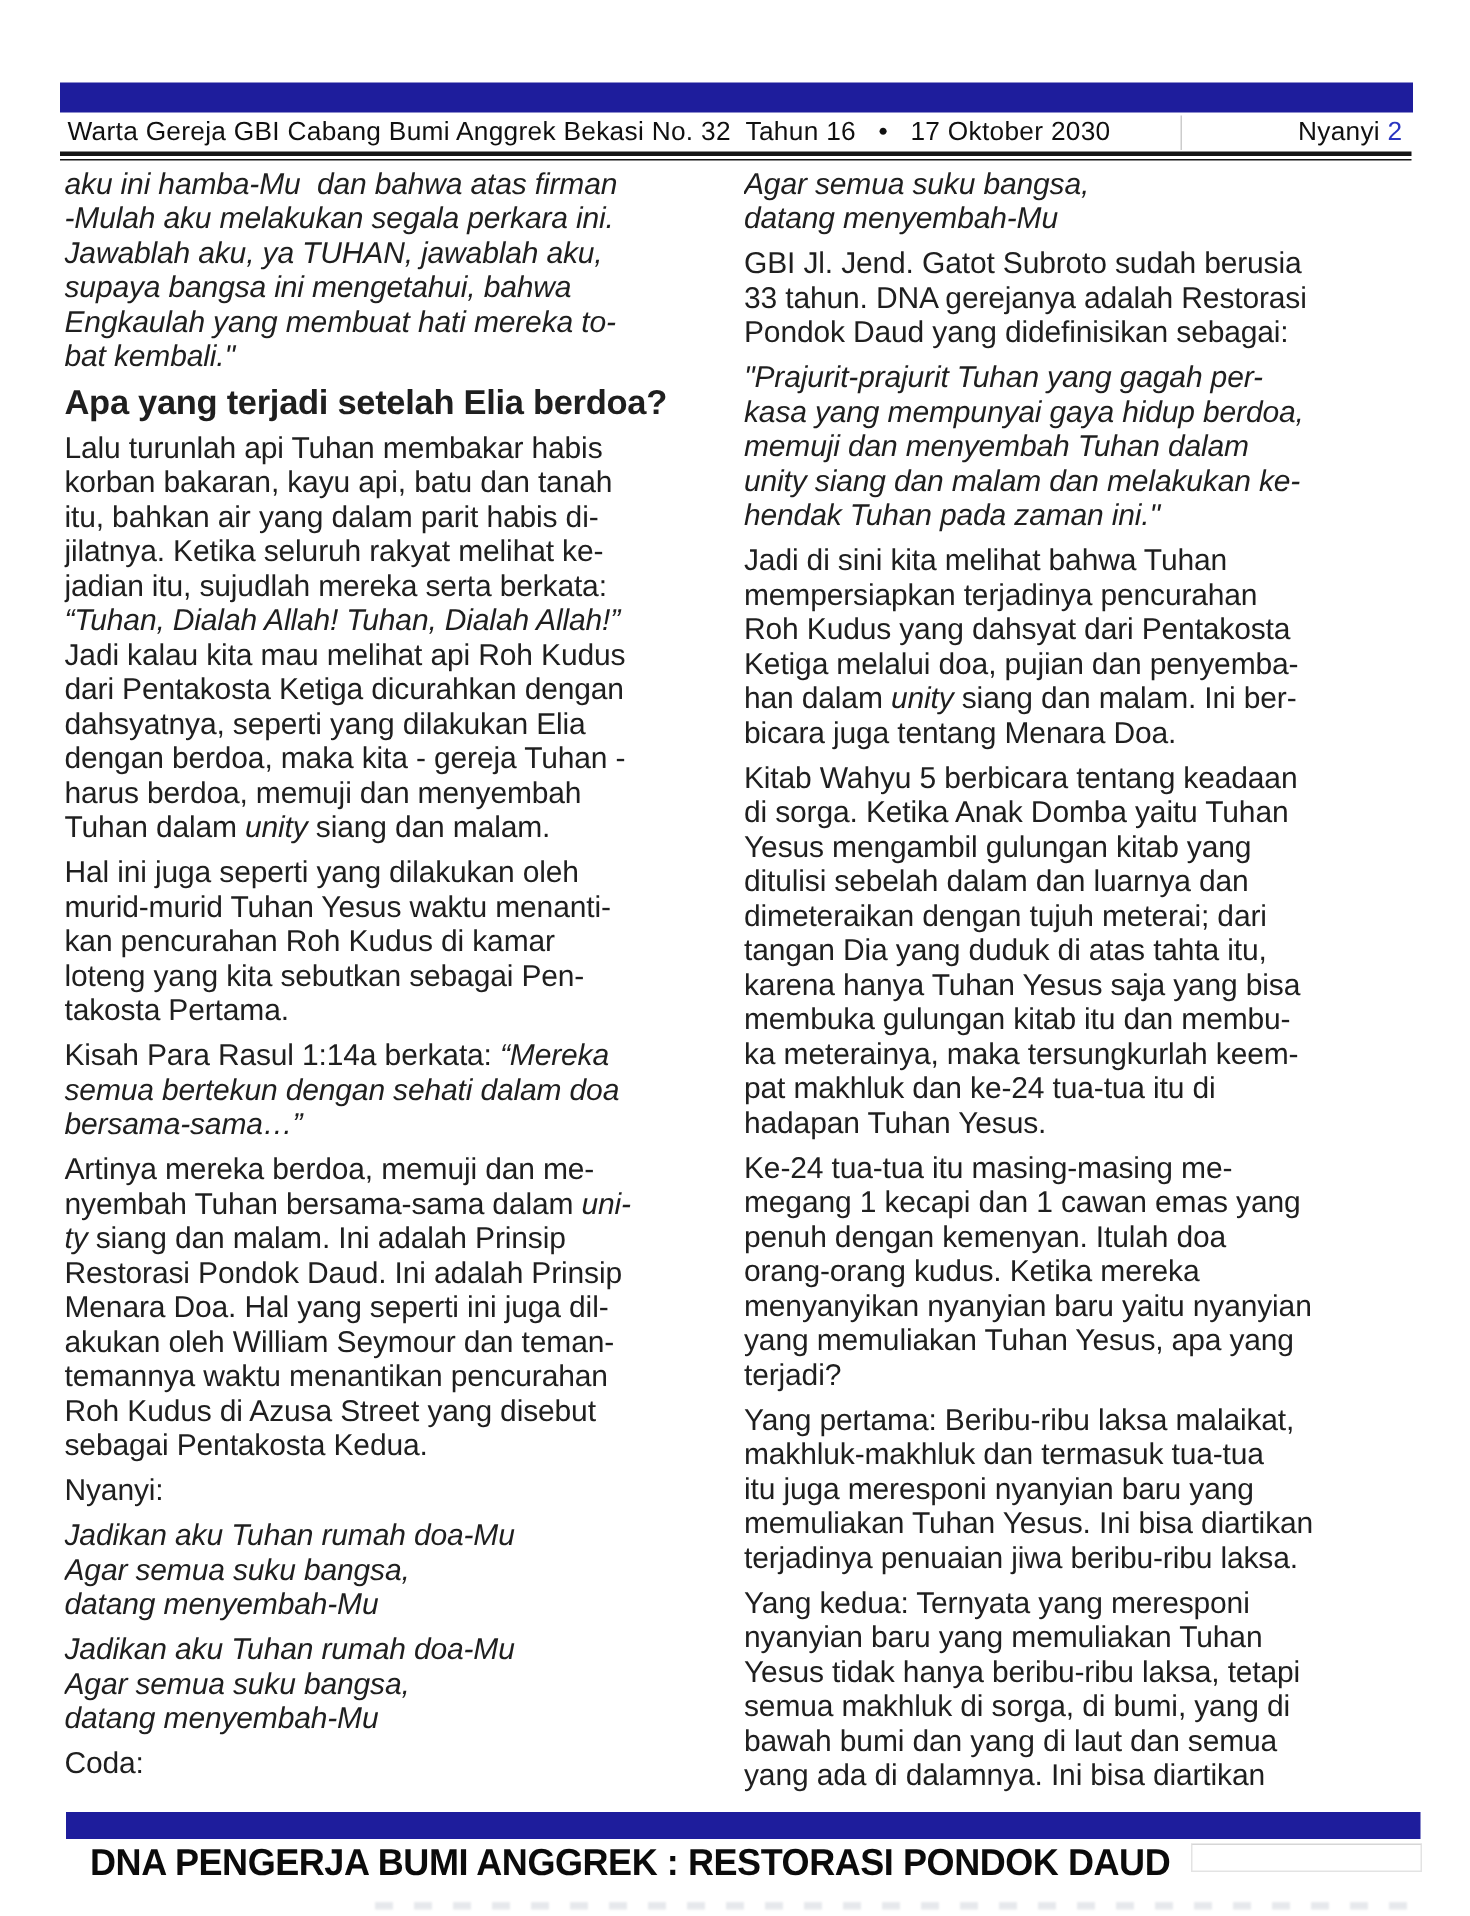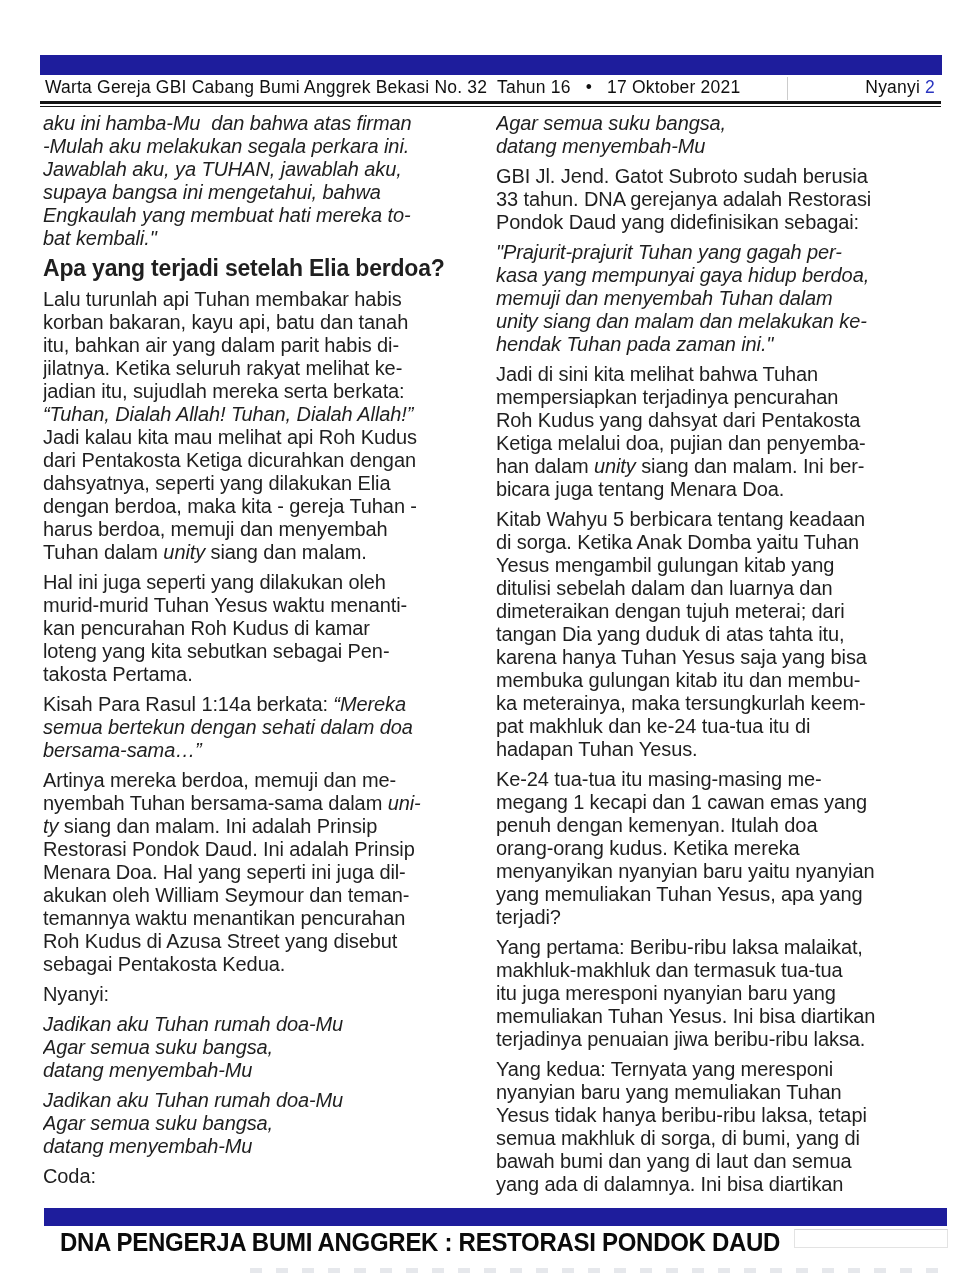--- a/index.html
+++ b/index.html
@@ -39,21 +39,21 @@
 <body>
 
 <div class="topbar"></div>
 
 <div class="hcell"></div>
 
 <div class="hdr">
   <div class="hdr-left">
     <span>Warta Gereja GBI Cabang Bumi Anggrek Bekasi No. 32  Tahun 16</span>
     <span>•</span>
-    <span>17 Oktober 2021</span>
+    <span>17 Oktober 2030</span>
   </div>
   <div class="pagegrp"><span>Nyanyi </span><span class="pagenum">2</span></div>
 </div>
 
 <div class="rule">
   <div class="r1"></div>
     <div class="r2"></div>
 </div>
 
 <div class="cols">

